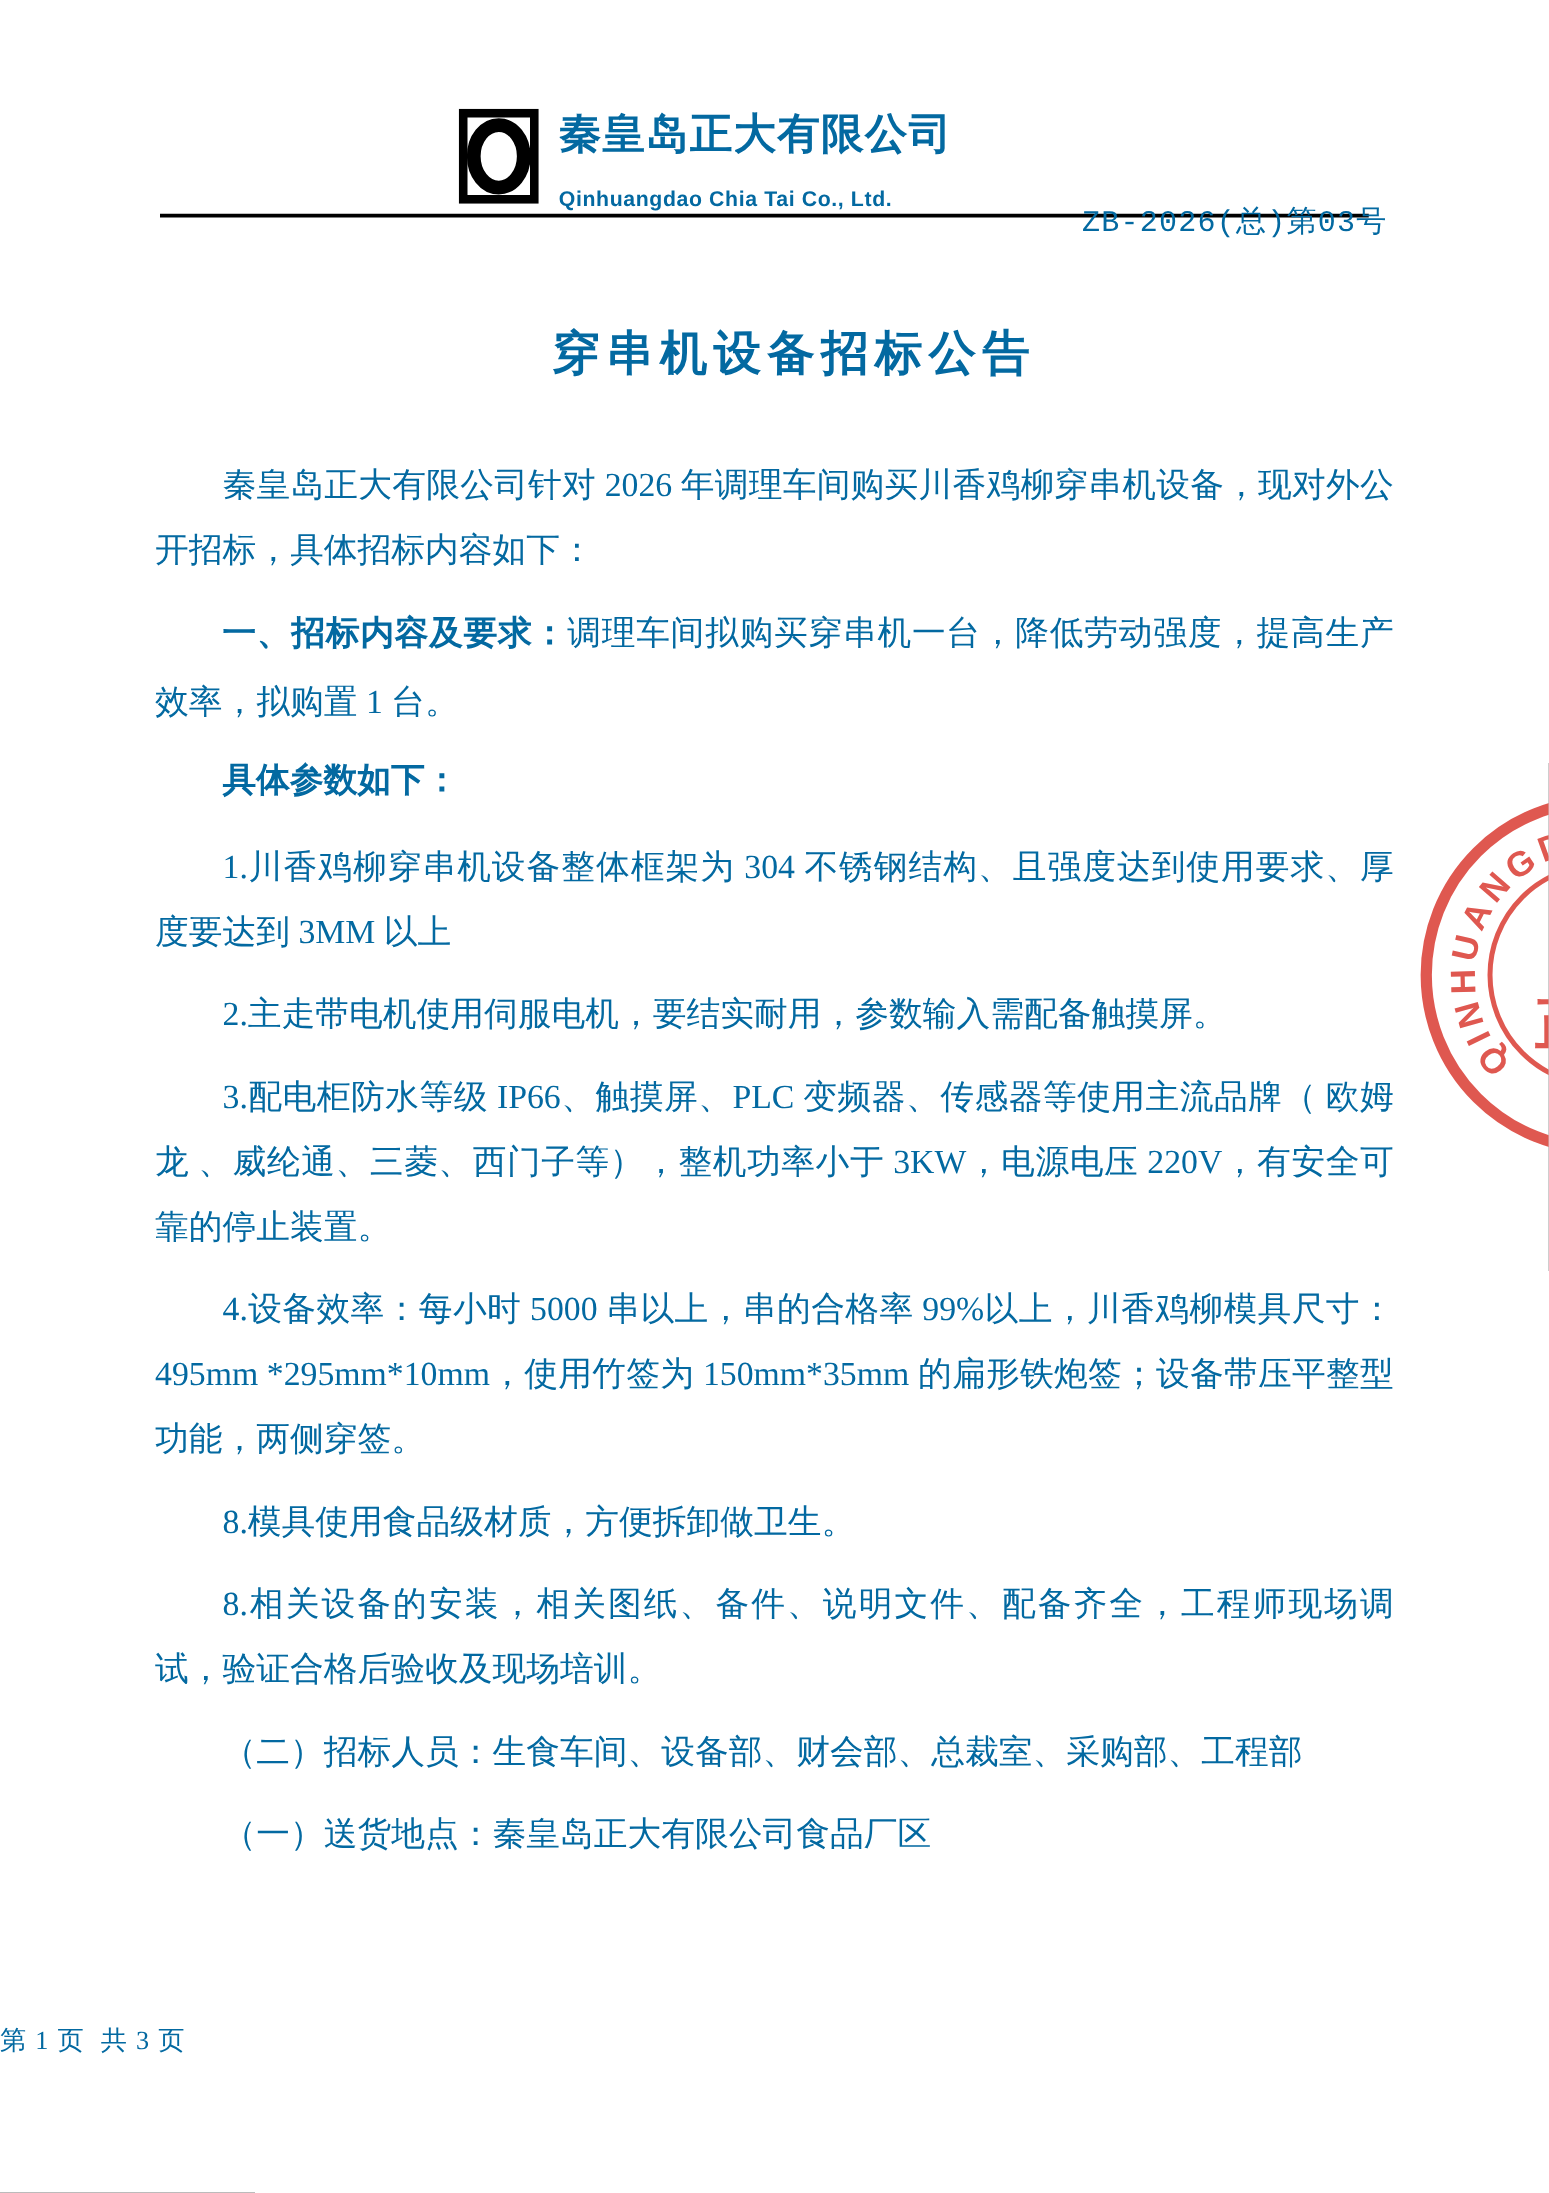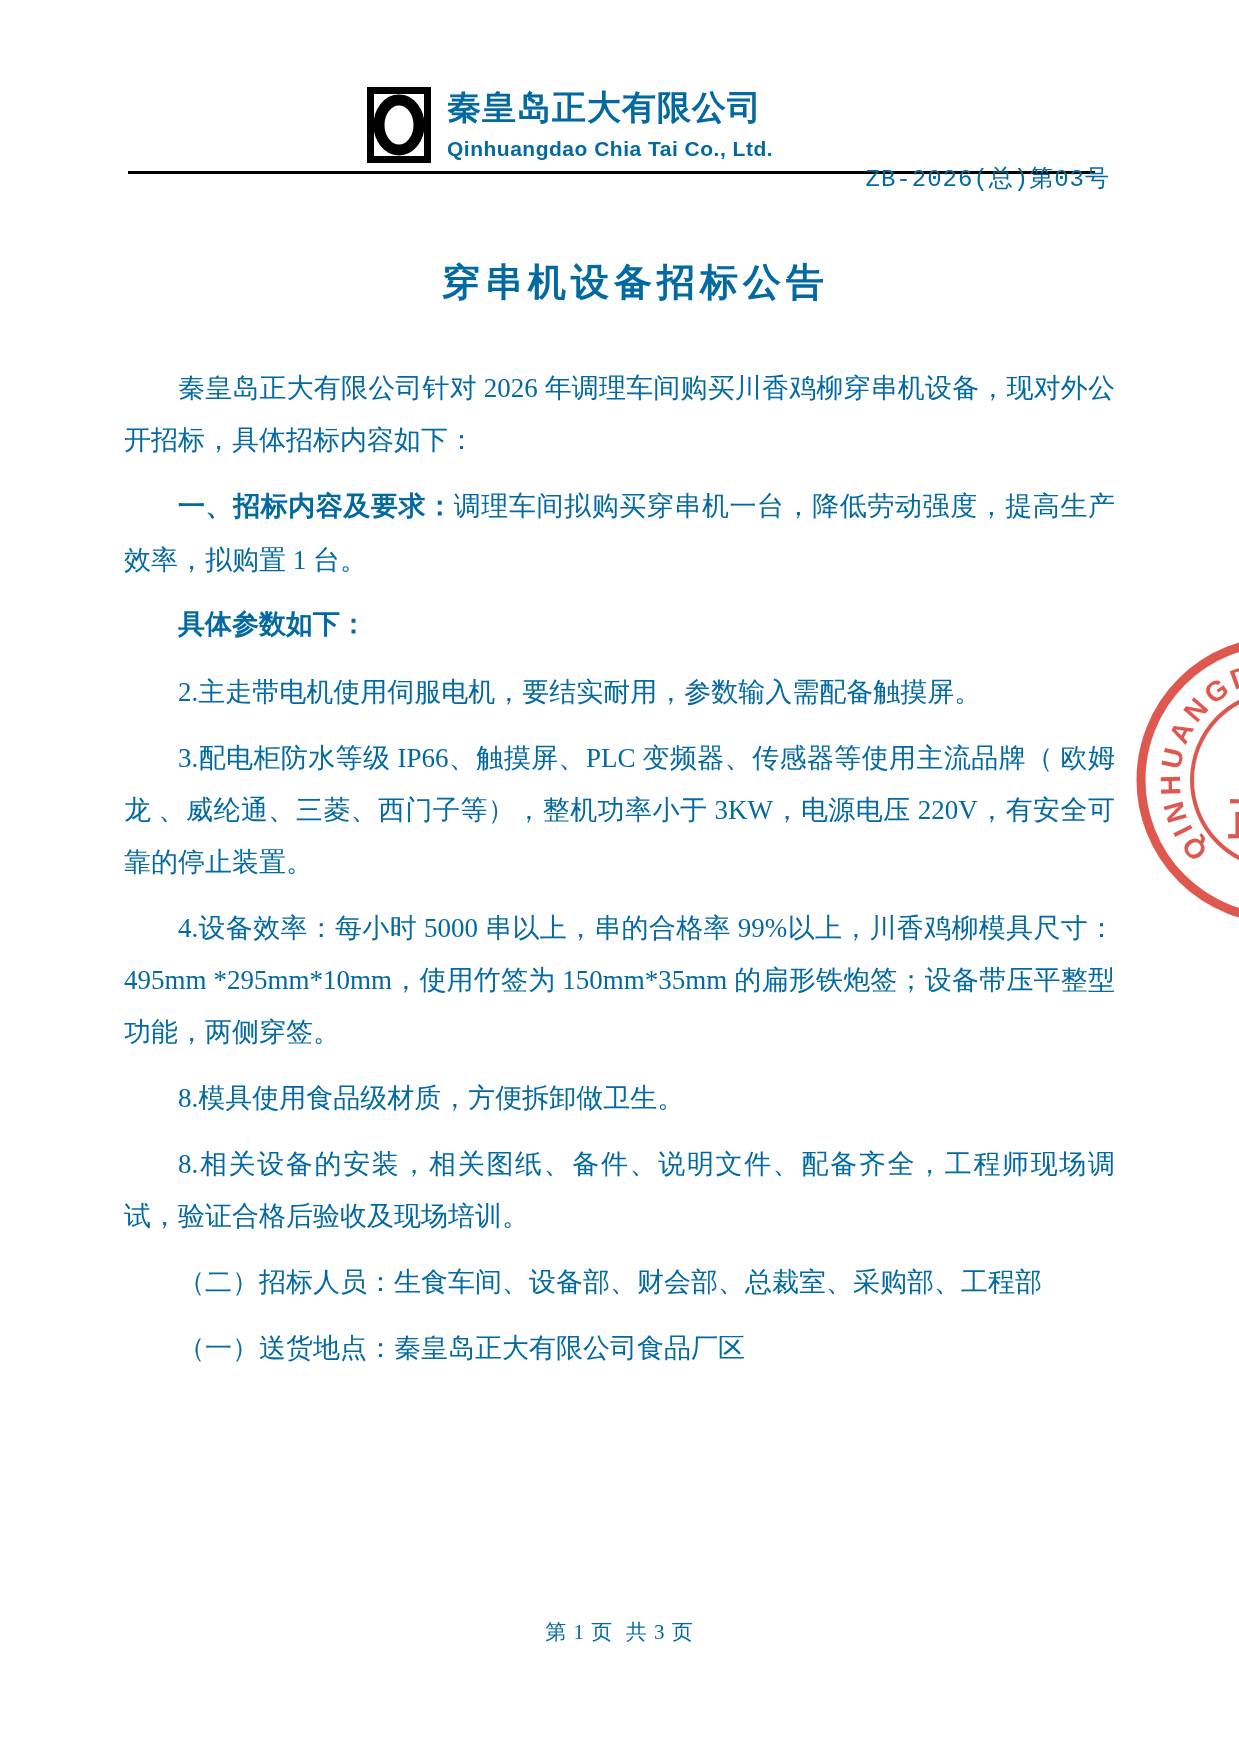--- a/index.html
+++ b/index.html
@@ -14,21 +14,21 @@
   }
   
   .logo{position:absolute;left:367px;top:87px;width:64px;height:76px;}
   .brand{position:absolute;left:447px;top:85px;}
   .brand-cn{
     font-family:"Liberation Sans", sans-serif;
     font-weight:bold;font-size:34px;line-height:44px;letter-spacing:1px;
   }
   .brand-en{
     font-family:"Liberation Sans", sans-serif;
-    font-weight:bold;font-size:21px;line-height:24px;margin-top:8px;letter-spacing:0.5px;
+    font-weight:bold;font-size:17px;line-height:24px;margin-top:19px;letter-spacing:0.5px;
   }
   .rule{position:absolute;left:128px;top:171px;width:967px;height:3px;background:#000;}
   .doc-number{
     position:absolute;top:165px;right:129px;
     font-family:"Liberation Mono", monospace;
     font-size:24px;line-height:30px;letter-spacing:1px;
   }
   
   .title{
     position:absolute;left:124px;top:241px;width:991px;margin:16px;
@@ -48,21 +48,21 @@
     font-weight:bold;
   }
   
   .stamp{position:absolute;left:1130px;top:630px;width:300px;height:300px;opacity:0.92;}
   .stamp text{font-family:"Liberation Sans", sans-serif;font-weight:bold;}
   .stamp .ring-letters{font-size:28px;letter-spacing:4.5px;}
   .stamp .center-chars{font-size:46px;letter-spacing:6px;}
   
   .footer{
     position:absolute;left:0;top:1618px;width:100%;
-    text-align:center;font-size:21px;white-space:pre;letter-spacing:1px;
+    text-align:left;font-size:21px;white-space:pre;letter-spacing:1px;
   }
 </style>
 </head>
 <body>
 
 <div class="page">
 
   <div class="logo">
     <svg width="64" height="76" viewBox="0 0 64 76">
       <rect x="3.5" y="3.5" width="57" height="69" fill="none" stroke="#000" stroke-width="7"></rect>
@@ -75,20 +75,21 @@
   </div>
   <div class="rule"></div>
   <div class="doc-number">ZB-2026(总)第03号</div>
 
   <h1 class="title">穿串机设备招标公告</h1>
 
   <main class="body">
     <p>秦皇岛正大有限公司针对 2026 年调理车间购买川香鸡柳穿串机设备，现对外公开招标，具体招标内容如下：</p>
     <p><span class="hbold">一、招标内容及要求：</span><span>调理车间拟购买穿串机一台，降低劳动强度，提高生产效率，拟购置 1 台。</span></p>
     <p class="hbold">具体参数如下：</p>
+    <p>1.川香鸡柳穿串机设备整体框架为 304 不锈钢结构、且强度达到使用要求、厚度要达到 3MM 以上</p>
     <p>2.主走带电机使用伺服电机，要结实耐用，参数输入需配备触摸屏。</p>
     <p>3.配电柜防水等级 IP66、触摸屏、PLC 变频器、传感器等使用主流品牌（ 欧姆龙 、威纶通、三菱、西门子等），整机功率小于 3KW，电源电压 220V，有安全可靠的停止装置。</p>
     <p>4.设备效率：每小时 5000 串以上，串的合格率 99%以上，川香鸡柳模具尺寸：495mm *295mm*10mm，使用竹签为 150mm*35mm 的扁形铁炮签；设备带压平整型功能，两侧穿签。</p>
     <p>8.模具使用食品级材质，方便拆卸做卫生。</p>
     <p>8.相关设备的安装，相关图纸、备件、说明文件、配备齐全，工程师现场调试，验证合格后验收及现场培训。</p>
     <p>（二）招标人员：生食车间、设备部、财会部、总裁室、采购部、工程部</p>
     <p>（一）送货地点：秦皇岛正大有限公司食品厂区</p>
   </main>
 
   <div class="stamp">

